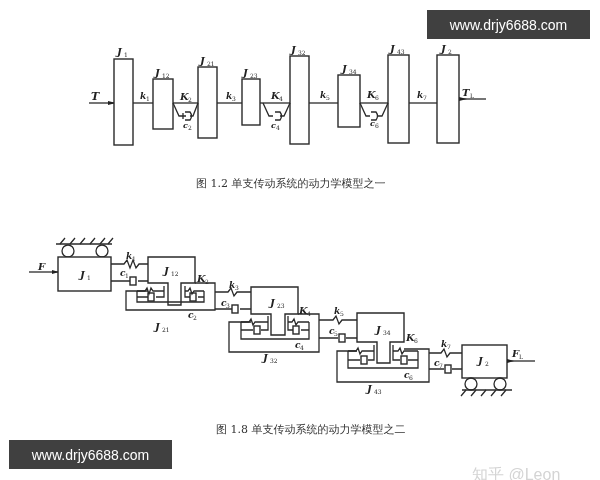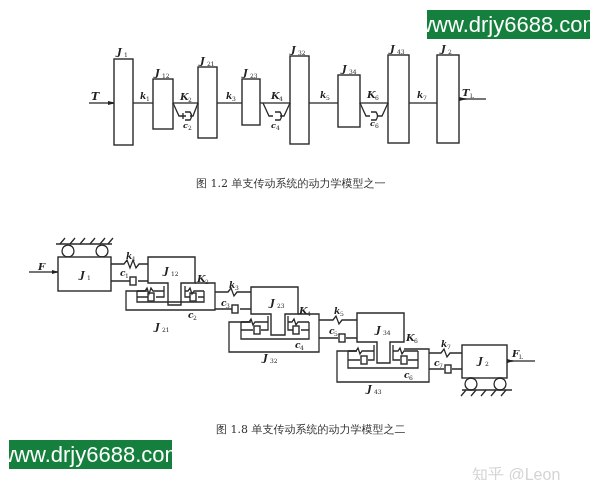--- a/index.html
+++ b/index.html
@@ -3,21 +3,21 @@
 <meta charset="utf-8">
 <style>
   html, body { margin: 0; padding: 0; background: #ffffff; }
   body { width: 600px; height: 480px; position: relative; overflow: hidden; font-family: "DejaVu Serif", serif; }
   svg { position: absolute; left: 0; top: 0; }
   .ln { stroke: #2a2a2a; stroke-width: 1.3; fill: none; }
   .box { stroke: #2a2a2a; stroke-width: 1.4; fill: #ffffff; }
   .lbl { font-family: "DejaVu Serif", serif; font-style: italic; font-weight: bold; fill: #222; }
   .sub { font-family: "DejaVu Serif", serif; font-size: 6px; fill: #222; }
   .caption { position: absolute; font-family: "DejaVu Serif", serif; font-size: 11px; color: #333; white-space: nowrap; }
-  .wm-box { position: absolute; background: #15803d; color: #ffffff; font-family: "Liberation Sans", sans-serif; font-size: 22px; display: flex; align-items: center; justify-content: center; }
+  .wm-box { position: absolute; background: #404040; color: #ffffff; font-family: "Liberation Sans", sans-serif; font-size: 14px; display: flex; align-items: center; justify-content: center; }
   .wm-zh { position: absolute; font-family: "Liberation Sans", sans-serif; font-size: 16px; color: #d4d4d4; white-space: nowrap; }
 </style>
 </head>
 <body>
 
 <svg width="600" height="480">
 
   <g>
     <line class="ln" x1="89" y1="103" x2="114" y2="103"></line>
     <polygon points="108,101 116,103 108,105" fill="#222"></polygon>

